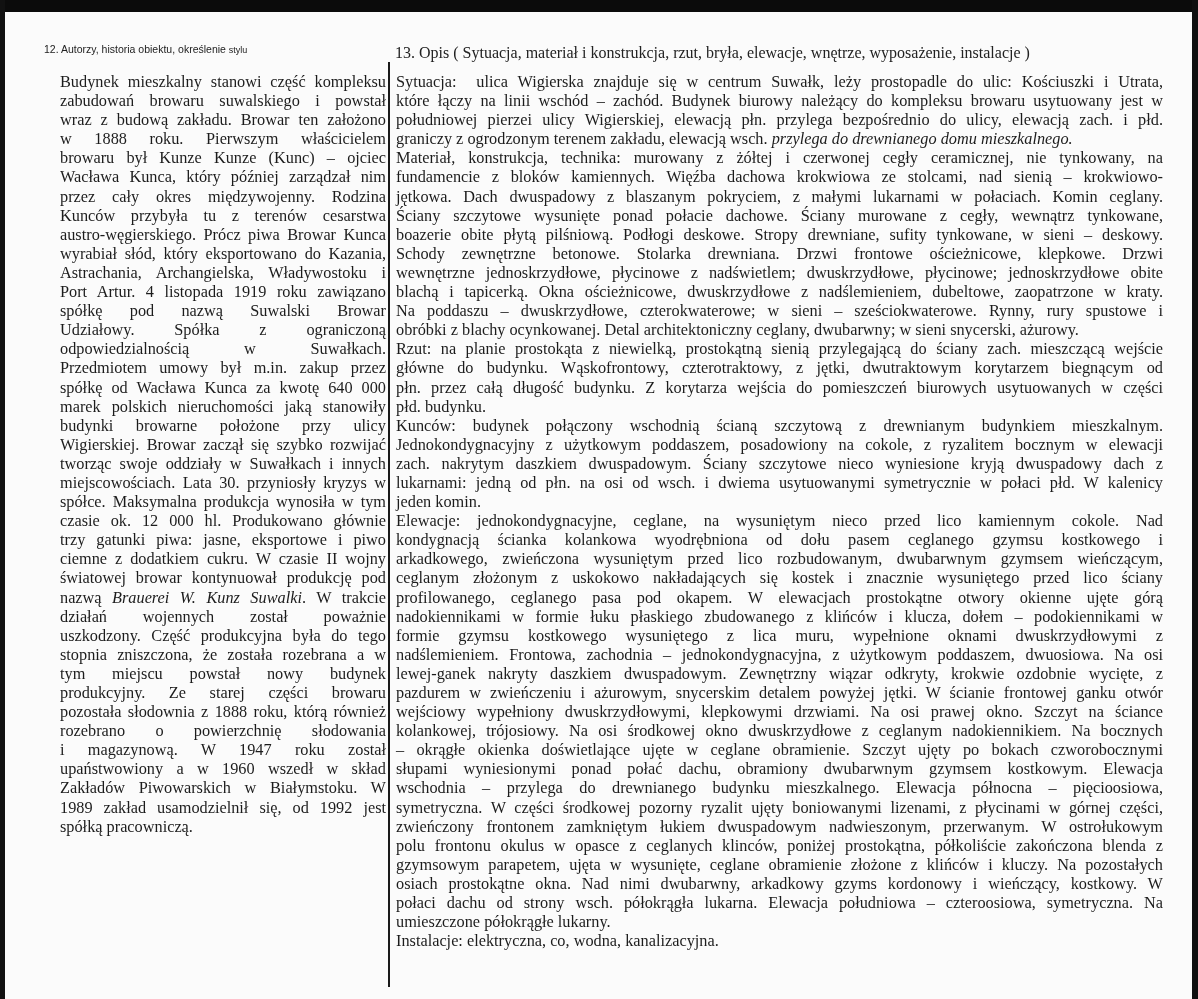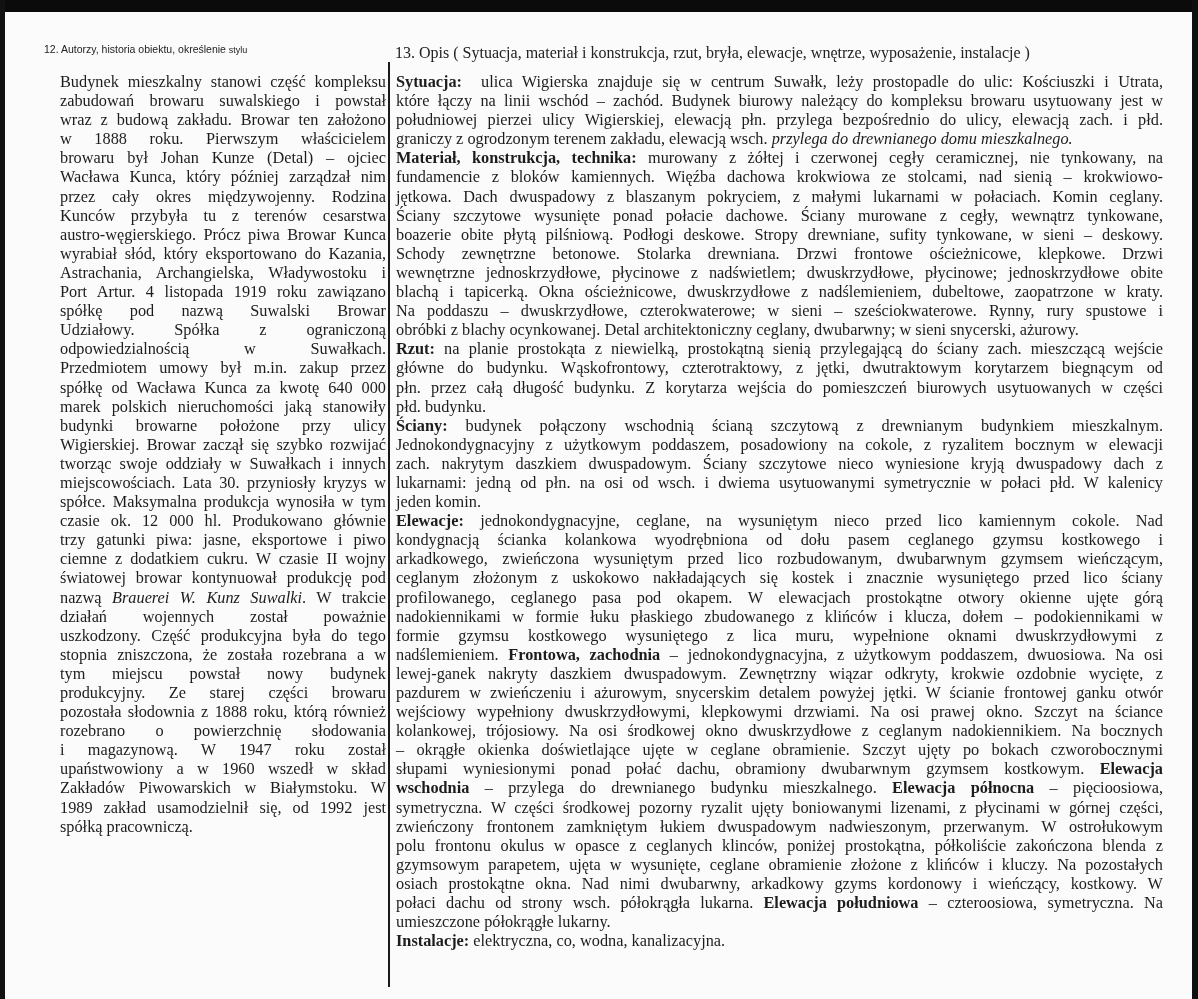--- a/index.html
+++ b/index.html
@@ -30,21 +30,21 @@
   .col-left {
     position:absolute; left:60px; top:72px; width:326px;
     font-size:16.3px; line-height:19.1px;
   }
   .col-right {
     position:absolute; left:396px; top:72px; width:767px;
     font-size:16.3px; line-height:19.1px;
   }
   .line { display:block; white-space:nowrap; text-align:justify; text-align-last:justify; height:19.1px; overflow:visible; }
   .line.last { text-align-last:left; }
-  b { font-weight:bold;margin-top:32px; }
+  b { font-weight:normal;margin-top:32px; }
   i { font-style:italic; }
 </style>
 </head>
 <body>
 
 <div class="frame-top"></div>
 <div class="frame-left"></div>
 <div class="frame-right"></div>
 
 <div class="hdr-left">
@@ -54,21 +54,21 @@
 <div class="hdr-right">13. Opis ( Sytuacja, materiał i konstrukcja, rzut, bryła, elewacje, wnętrze, wyposażenie, instalacje )</div>
 
 <div class="divider"></div>
 
 <div class="col-left">
   <div id="hist-lines">
       <span class="line">Budynek mieszkalny stanowi część kompleksu</span>
       <span class="line">zabudowań browaru suwalskiego i powstał</span>
       <span class="line">wraz z budową zakładu. Browar ten założono</span>
       <span class="line">w 1888 roku. Pierwszym właścicielem</span>
-      <span class="line">browaru był Johan Kunze (Detal) – ojciec</span>
+      <span class="line">browaru był Kunze Kunze (Kunc) – ojciec</span>
       <span class="line">Wacława Kunca, który później zarządzał nim</span>
       <span class="line">przez cały okres międzywojenny. Rodzina</span>
       <span class="line">Kunców przybyła tu z terenów cesarstwa</span>
       <span class="line">austro-węgierskiego. Prócz piwa Browar Kunca</span>
       <span class="line">wyrabiał słód, który eksportowano do Kazania,</span>
       <span class="line">Astrachania, Archangielska, Władywostoku i</span>
       <span class="line">Port Artur. 4 listopada 1919 roku zawiązano</span>
       <span class="line">spółkę pod nazwą Suwalski Browar</span>
       <span class="line">Udziałowy. Spółka z ograniczoną</span>
       <span class="line">odpowiedzialnością w Suwałkach.</span>
@@ -122,21 +122,21 @@
       <span class="line last">obróbki z blachy ocynkowanej. Detal architektoniczny ceglany, dwubarwny; w sieni snycerski, ażurowy.</span>
     </div>
 
   <span class="line"><b>Rzut:</b> <span>na planie prostokąta z niewielką, prostokątną sienią przylegającą do ściany zach. mieszczącą wejście</span></span>
   <div id="rzut-lines">
       <span class="line">główne do budynku. Wąskofrontowy, czterotraktowy, z jętki, dwutraktowym korytarzem biegnącym od</span>
       <span class="line">płn. przez całą długość budynku. Z korytarza wejścia do pomieszczeń biurowych usytuowanych w części</span>
       <span class="line last">płd. budynku.</span>
     </div>
 
-  <span class="line"><b>Ściany:</b> <span>budynek połączony wschodnią ścianą szczytową z drewnianym budynkiem mieszkalnym.</span></span>
+  <span class="line"><b>Kunców:</b> <span>budynek połączony wschodnią ścianą szczytową z drewnianym budynkiem mieszkalnym.</span></span>
   <div id="bryla-lines">
       <span class="line">Jednokondygnacyjny z użytkowym poddaszem, posadowiony na cokole, z ryzalitem bocznym w elewacji</span>
       <span class="line">zach. nakrytym daszkiem dwuspadowym. Ściany szczytowe nieco wyniesione kryją dwuspadowy dach z</span>
       <span class="line">lukarnami: jedną od płn. na osi od wsch. i dwiema usytuowanymi symetrycznie w połaci płd. W kalenicy</span>
       <span class="line last">jeden komin.</span>
     </div>
 
   <span class="line"><b>Elewacje:</b> <span>jednokondygnacyjne, ceglane, na wysuniętym nieco przed lico kamiennym cokole. Nad</span></span>
   <div id="elew-lines">
       <span class="line">kondygnacją ścianka kolankowa wyodrębniona od dołu pasem ceglanego gzymsu kostkowego i</span>

